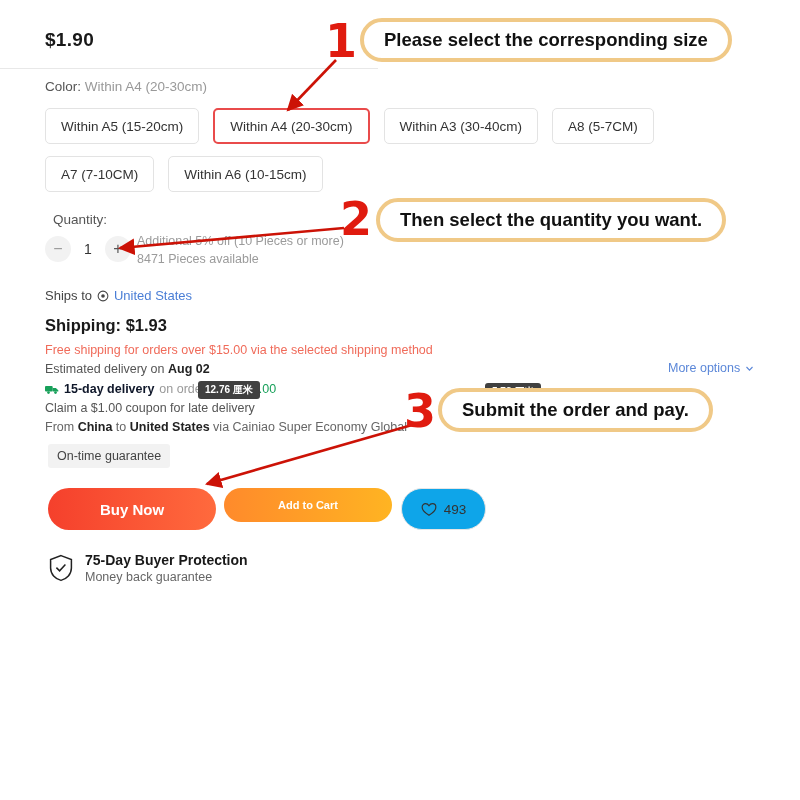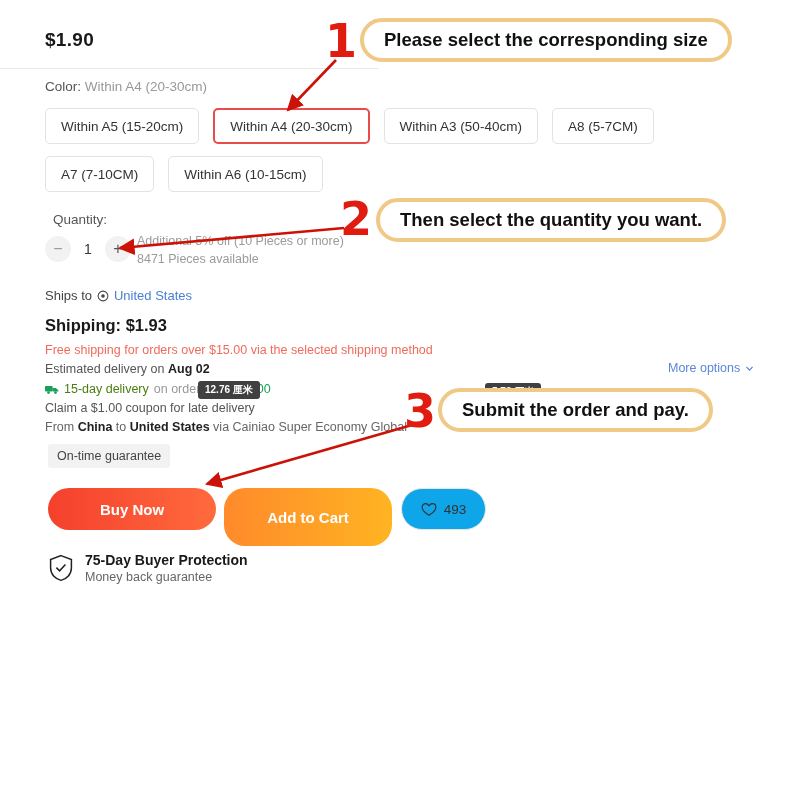--- a/index.html
+++ b/index.html
@@ -96,21 +96,21 @@
     font-size: 12.5px; color: #5b87d8;
     display: flex; align-items: center; gap: 5px;
   }
   .chev { width: 9px; height: 9px; }
 
   .ship-15 {
     position: absolute; left: 45px; top: 382px;
     font-size: 12.5px; color: #999;
     display: flex; align-items: center; gap: 5px;
   }
-  .ship-15 b { color: #4d7c0f; font-weight: normal; }
+  .ship-15 b { color: #0f172a; font-weight: bold; }
   .truck { width: 14px; height: 11px; }
   .ship-15 .amt { color: #18a05a; }
   .ship-coupon {
     position: absolute; left: 45px; top: 401px;
     font-size: 12.5px; color: #555;
   }
   .ship-from {
     position: absolute; left: 45px; top: 420px;
     font-size: 12.5px; color: #666;
   }
@@ -135,23 +135,23 @@
   
   .buy-now {
     position: absolute; left: 48px; top: 488px;
     width: 168px; height: 42px; border-radius: 21px;
     background: linear-gradient(90deg, #f5402c 0%, #ff6a3d 100%);
     color: #fff; font-size: 15px; font-weight: bold;
     display: flex; align-items: center; justify-content: center;
   }
   .add-cart {
     position: absolute; left: 224px; top: 488px;
-    width: 168px; height: 58px; border-radius: 21px;
+    width: 168px; height: 34px; border-radius: 21px;
     background: linear-gradient(90deg, #ff8a2b 0%, #ffb422 100%);
-    color: #fff; font-size: 15px; font-weight: bold;
+    color: #fff; font-size: 11px; font-weight: bold;
     display: flex; align-items: center; justify-content: center;
   }
   .wish {
     position: absolute; left: 401px; top: 488px;
     width: 85px; height: 42px; border-radius: 21px;
     border: 1px solid #e6e6e6; background: #0ea5e9;
     display: flex; align-items: center; justify-content: center; gap: 7px;
     font-size: 13.5px; color: #333;
   }
   .heart { width: 16px; height: 15px; }
@@ -201,21 +201,21 @@
   <div class="divider"></div>
 
   <div class="color-row">
     <span class="color-key">Color:</span>
     <span class="color-val">Within A4 (20-30cm)</span>
   </div>
 
   <div class="sizes">
     <div class="size-opt">Within A5 (15-20cm)</div>
     <div class="size-opt selected">Within A4 (20-30cm)</div>
-    <div class="size-opt">Within A3 (50-40cm)</div>
+    <div class="size-opt">Within A3 (30-40cm)</div>
     <div class="size-opt">A8 (5-7CM)</div>
     <div class="size-opt">A7 (7-10CM)</div>
     <div class="size-opt">Within A6 (10-15cm)</div>
   </div>
 
   <div class="qty-label">Quantity:</div>
   <div class="qty-box">
     <div class="qty-btn">−</div>
     <div class="qty-val">1</div>
     <div class="qty-btn plus">+</div>

